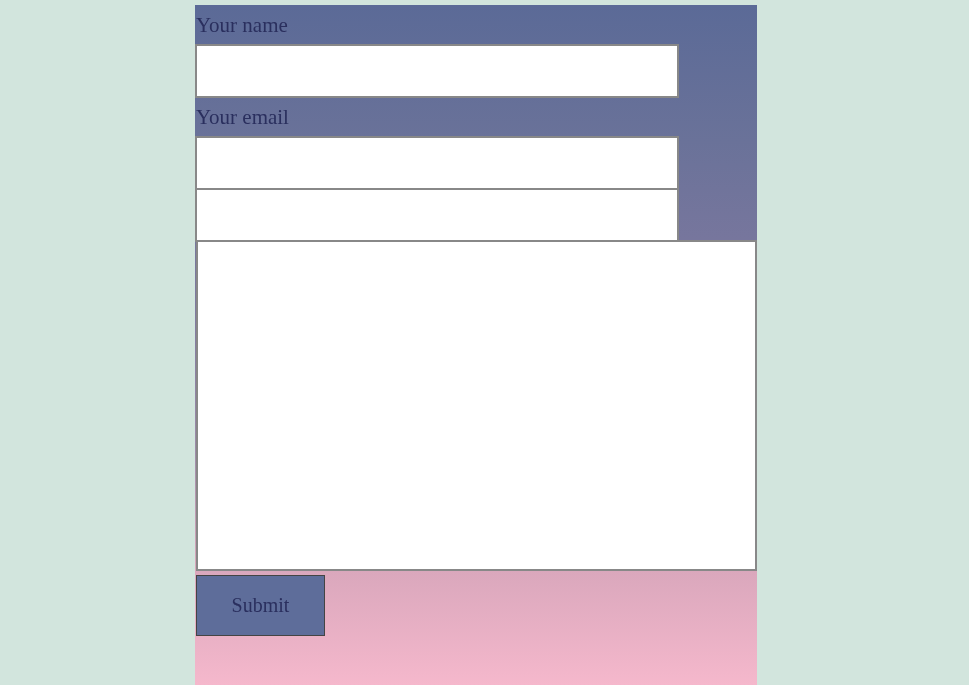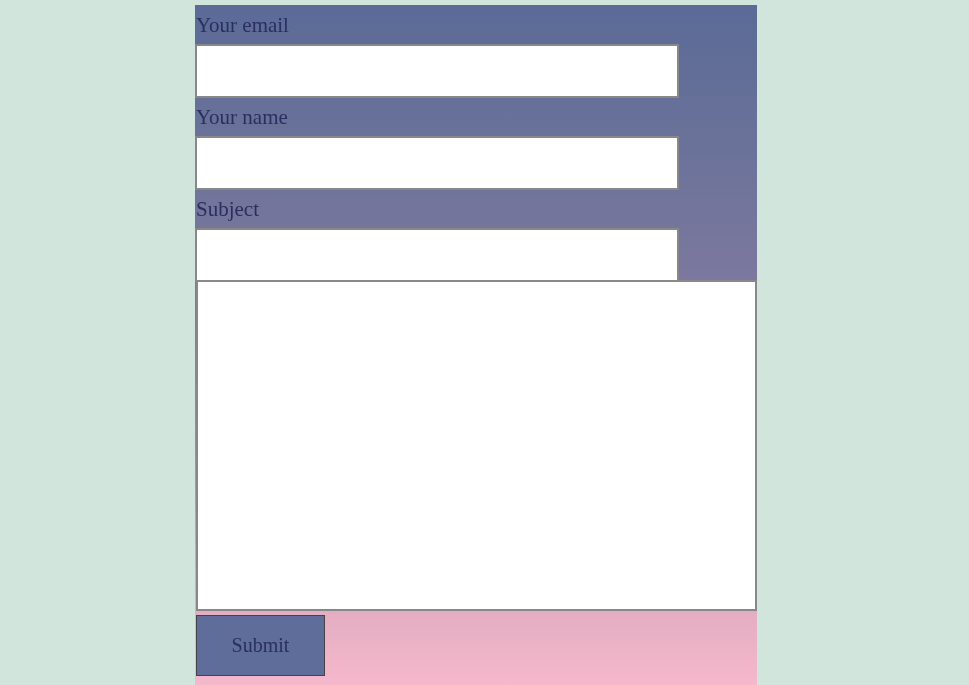--- a/index.html
+++ b/index.html
@@ -72,31 +72,30 @@
       font-family: Georgia, 'Times New Roman', serif;
       cursor: pointer;
       text-align: center;
     }
   </style>
 </head>
 <body>
 
 <form class="contact-form">
   <div class="form-group">
+    <label class="form-label">Your name</label>
+    <input type="text" class="text-input" value="" style="">
+  </div>
+
+  <div class="form-group">
     <label class="form-label">Your email</label>
     <input type="email" class="text-input" value="" style="">
   </div>
 
   <div class="form-group">
-    <label class="form-label">Your name</label>
-    <input type="text" class="text-input" value="" style="">
-  </div>
-
-  <div class="form-group">
-    <label class="form-label">Subject</label>
     <input type="text" class="text-input" value="" style="">
   </div>
 
   <div class="form-group">
     <textarea class="textarea-input" style=""></textarea>
   </div>
 
   <button type="submit" class="submit-button">Submit</button>
 </form>
 

